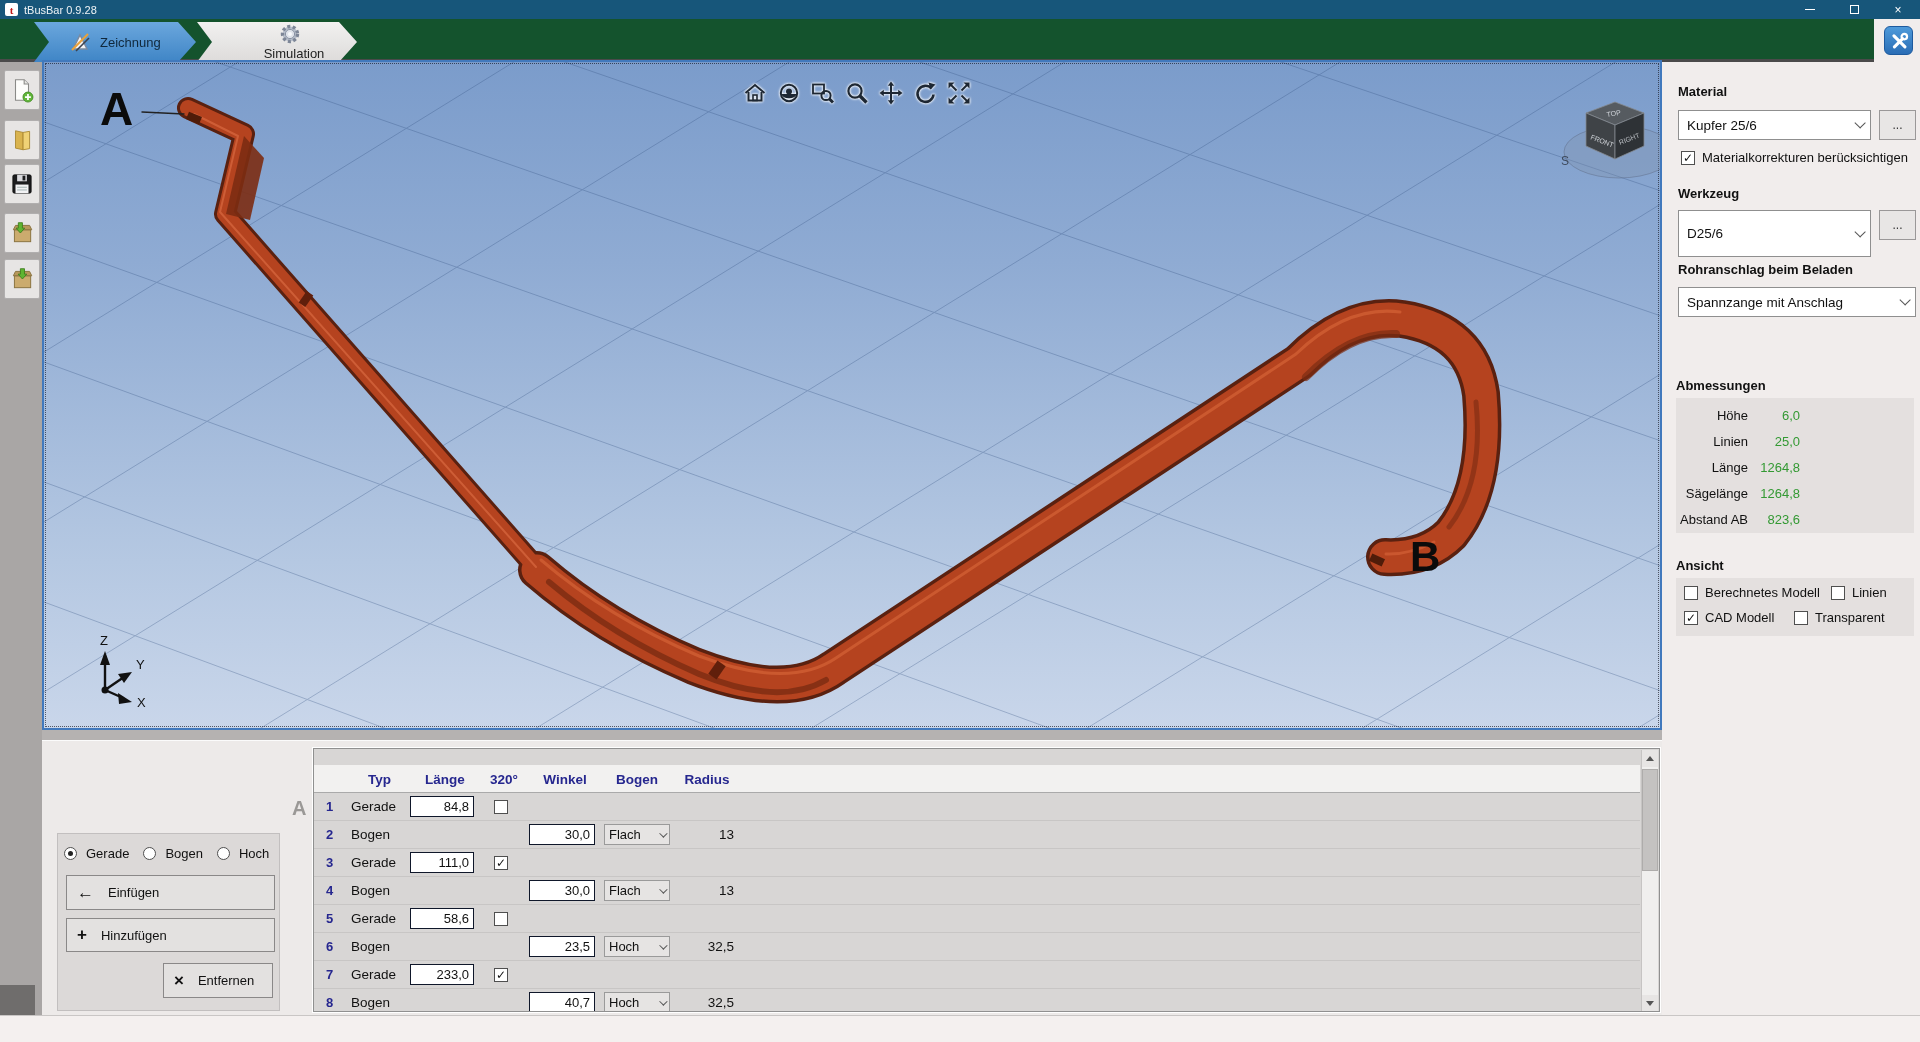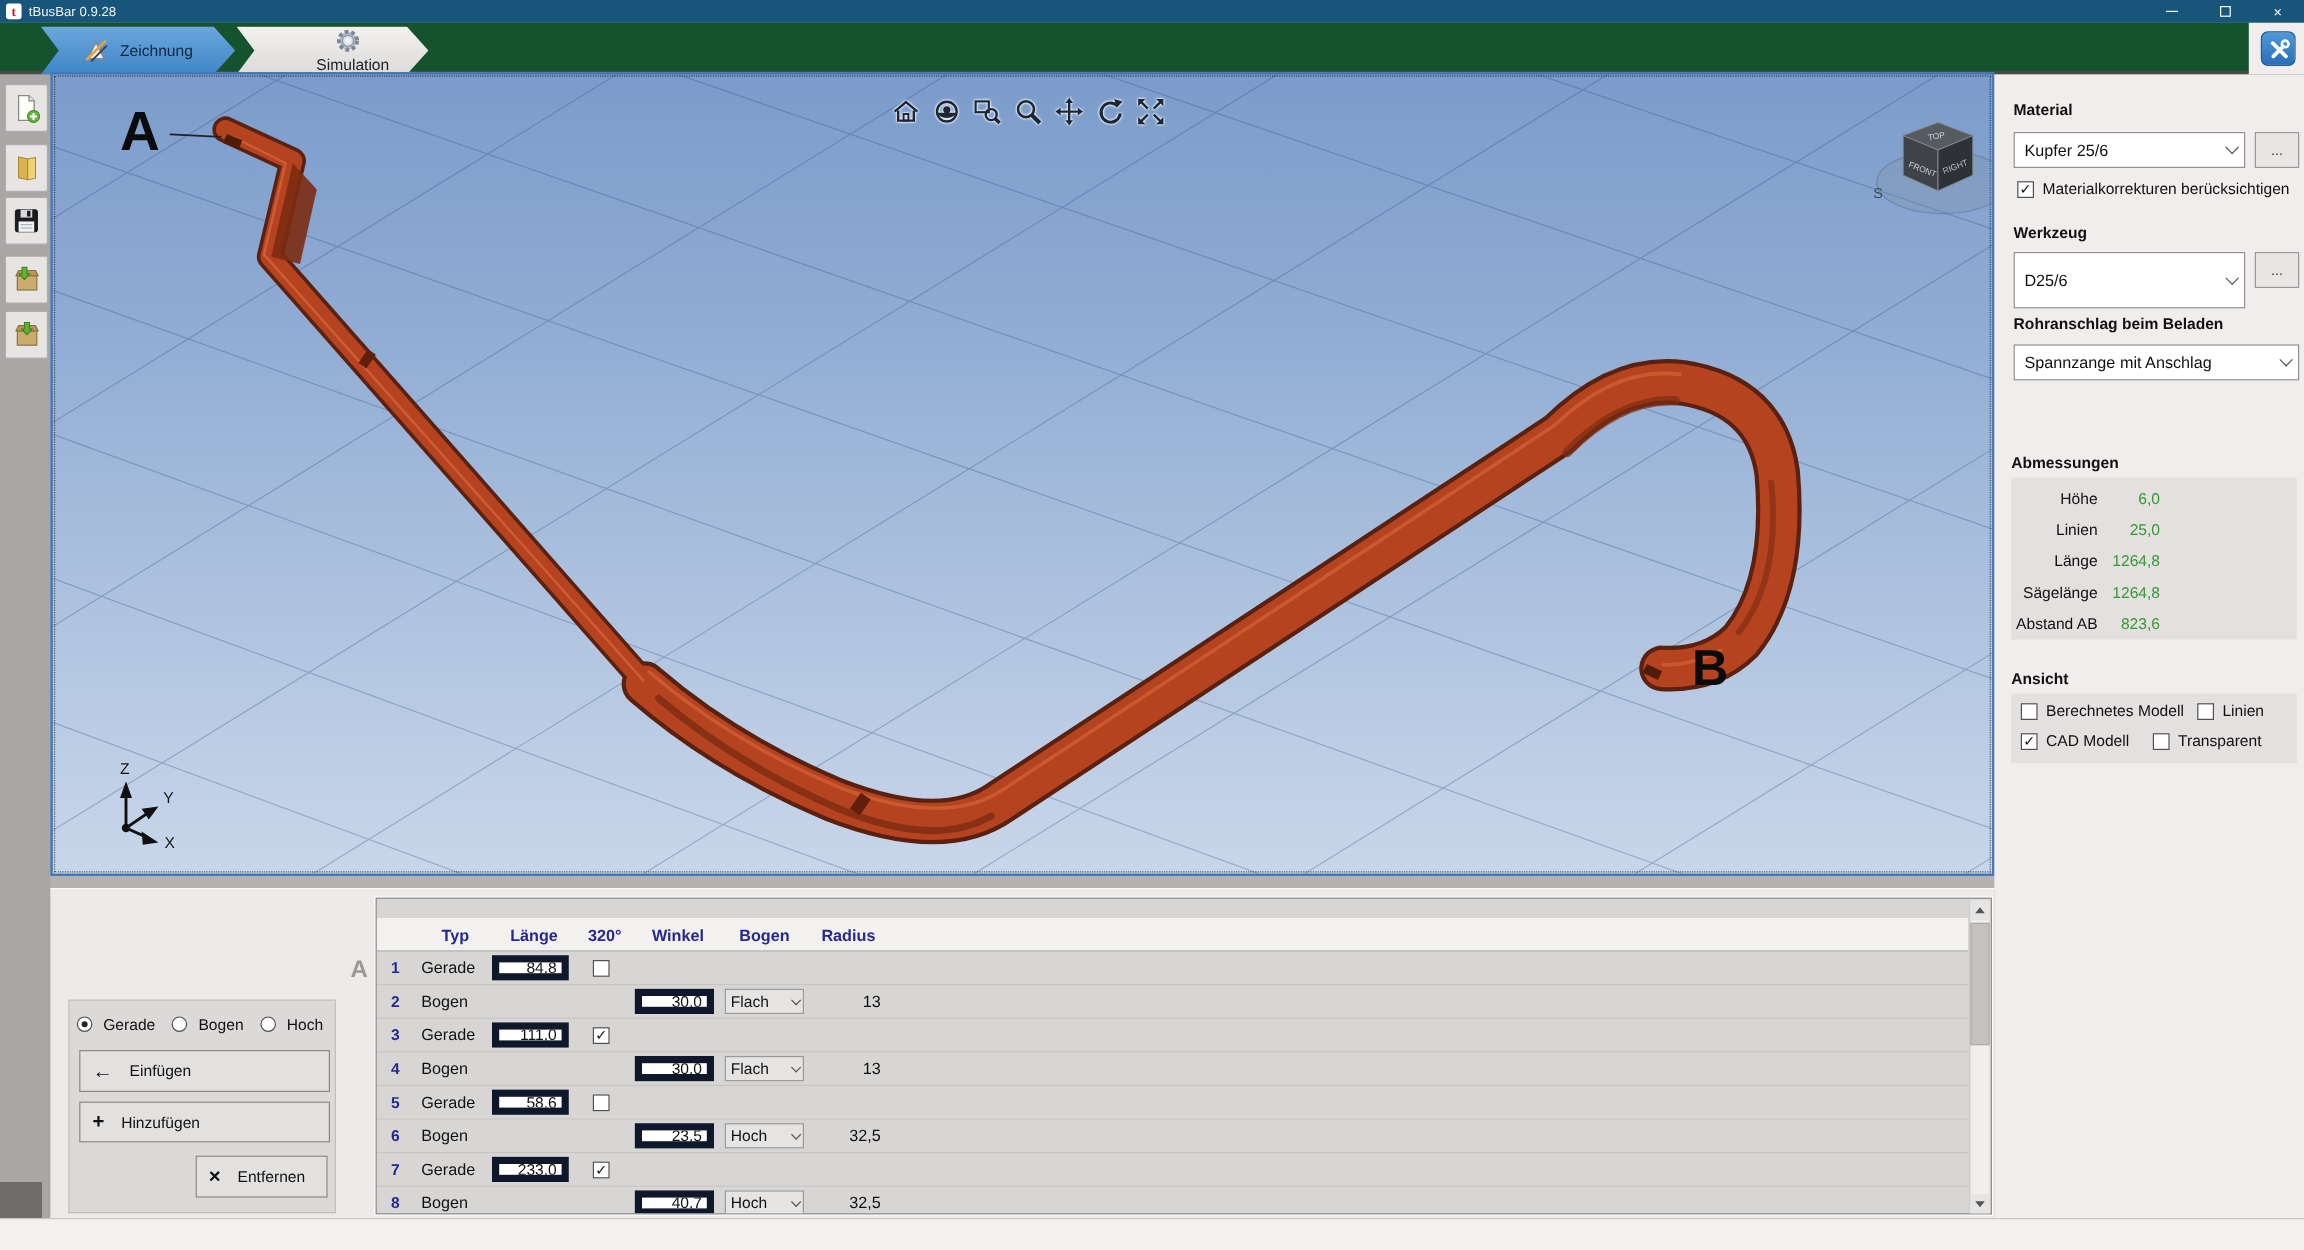--- a/index.html
+++ b/index.html
@@ -72,21 +72,21 @@
   .hcell{position:absolute;top:0;height:28px;display:flex;align-items:center;justify-content:center;font-size:13.5px;font-weight:bold;color:#26278f;}
   #tbody{position:absolute;left:0;top:44px;width:1326px;height:220px;}
   .trow{position:absolute;left:0;width:1326px;height:28px;border-bottom:1px solid #c8c6c5;display:flex;align-items:center;}
   .c-nr{width:31px;text-align:center;font-size:13px;font-weight:bold;color:#26278f;flex:none;}
   .c-typ{width:63px;padding-left:6px;font-size:13.5px;color:#111;flex:none;}
   .c-len{width:68px;display:flex;justify-content:center;flex:none;}
   .c-deg{width:50px;display:flex;justify-content:center;flex:none;}
   .c-win{width:72px;display:flex;justify-content:center;flex:none;}
   .c-bog{width:72px;display:flex;justify-content:flex-end;flex:none;}
   .c-rad{width:68px;text-align:right;padding-right:4px;font-size:13.5px;color:#111;flex:none;}
-  .tinput{width:64px;height:21px;border:6px solid #0f172a;background:#fff;font-size:13px;text-align:right;padding:0 4px;color:#111;}
+  .tinput{width:64px;height:21px;border:1px solid #0f172a;background:#fff;font-size:13px;text-align:right;padding:0 4px;color:#111;}
   .combo{width:66px;height:21px;border:1px solid #9a9a9a;background:#e6e4e3;display:flex;align-items:center;font-size:13px;color:#111;padding:0 4px;}
   .combo .chev{margin-left:auto;width:6px;height:6px;border-right:1.4px solid #555;border-bottom:1.4px solid #555;transform:rotate(45deg) translateY(-2px);}
   
   #vscroll{position:absolute;right:1px;top:1px;width:17px;height:262px;background:#f0efee;border-left:1px solid #c6c4c3;}
   .sbtn{position:absolute;left:0;width:16px;height:17px;background:#e7e5e4;display:flex;align-items:center;justify-content:center;}
   .tri-up{width:0;height:0;border-left:4px solid transparent;border-right:4px solid transparent;border-bottom:5px solid #555;}
   .tri-dn{width:0;height:0;border-left:4px solid transparent;border-right:4px solid transparent;border-top:5px solid #555;}
   #sthumb{position:absolute;left:0;top:19px;width:16px;height:102px;background:#c4c2c1;border:1px solid #aeacab;}
 
   #bottomstrip{left:0;top:1015px;width:1920px;height:27px;background:#f4f0ef;border-top:1px solid #c9c6c5;}

